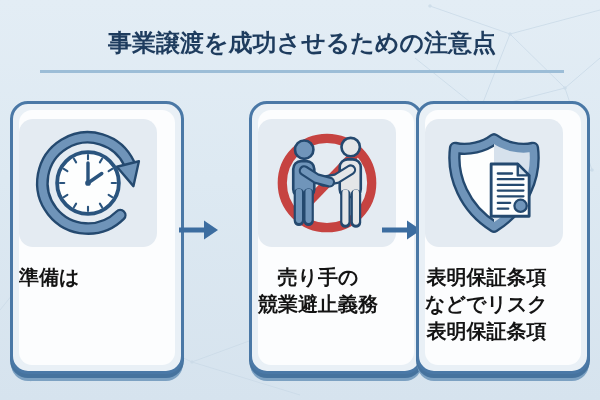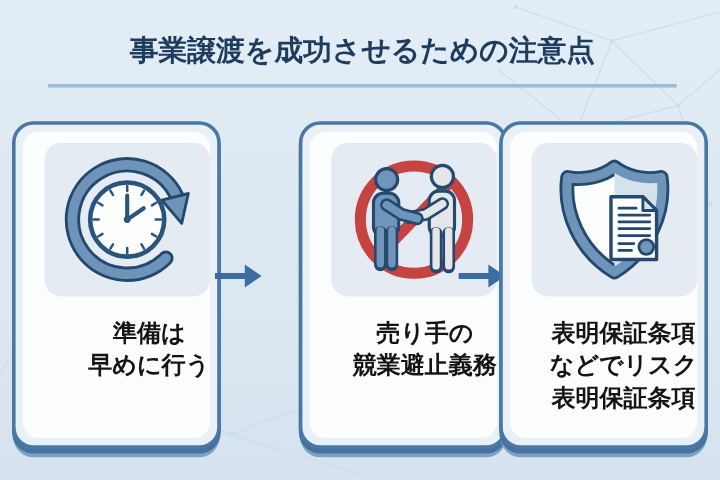--- a/index.html
+++ b/index.html
@@ -23,21 +23,21 @@
   .card{
     position:absolute;top:101px;width:174px;height:273px;box-sizing:border-box;
     background:#e9f0f6;border:3px solid #4a78a6;border-radius:18px;padding:6px;
     box-shadow:0 4px 0 0 #46739e, 0 8px 0 -1px #7ca1c2;
   }
   .card-1{left:10px;}
   .card-2{left:213px;margin-left:36px;}
   .card-3{left:416px;}
   .card-inner{
     width:100%;height:100%;background:#fcfdfe;border-radius:13px;
-    display:flex;flex-direction:column;align-items:flex-end;box-sizing:border-box;
+    display:flex;flex-direction:column;align-items:flex-start;box-sizing:border-box;font-family:Liberation Mono, monospace;
   }
   .icon-box{
     margin-top:9px;width:138px;height:128px;background:#e4ebf2;border-radius:14px;
     display:flex;align-items:center;justify-content:center;flex:none;
   }
   .step-text{
     margin-top:18px;font-size:20px;line-height:27px;font-weight:700;color:#141414;
     text-align:center;
   }
   .step-text span{display:block;white-space:nowrap;}
@@ -119,21 +119,20 @@
           </g>
           <g stroke="#2a547e" stroke-width="3.6" stroke-linecap="round">
             <line x1="0" y1="0" x2="0" y2="-21"></line>
             <line x1="0" y1="0" x2="14.5" y2="-10"></line>
           </g>
           <circle cx="0" cy="0" r="3" fill="#2a547e"></circle>
         </svg>
       </div>
       <div class="step-text">
         <span>準備は</span>
-        <span>早めに行う</span>
       </div>
     </div>
   </div>
 
   <svg class="flow-arrow arrow-1" viewBox="0 0 40 24">
     <line x1="0" y1="12" x2="27" y2="12" stroke="#3c6da0" stroke-width="5"></line>
     <polygon points="25,2.5 39,12 25,21.5" fill="#3c6da0"></polygon>
   </svg>
 
   <div class="card card-2">

